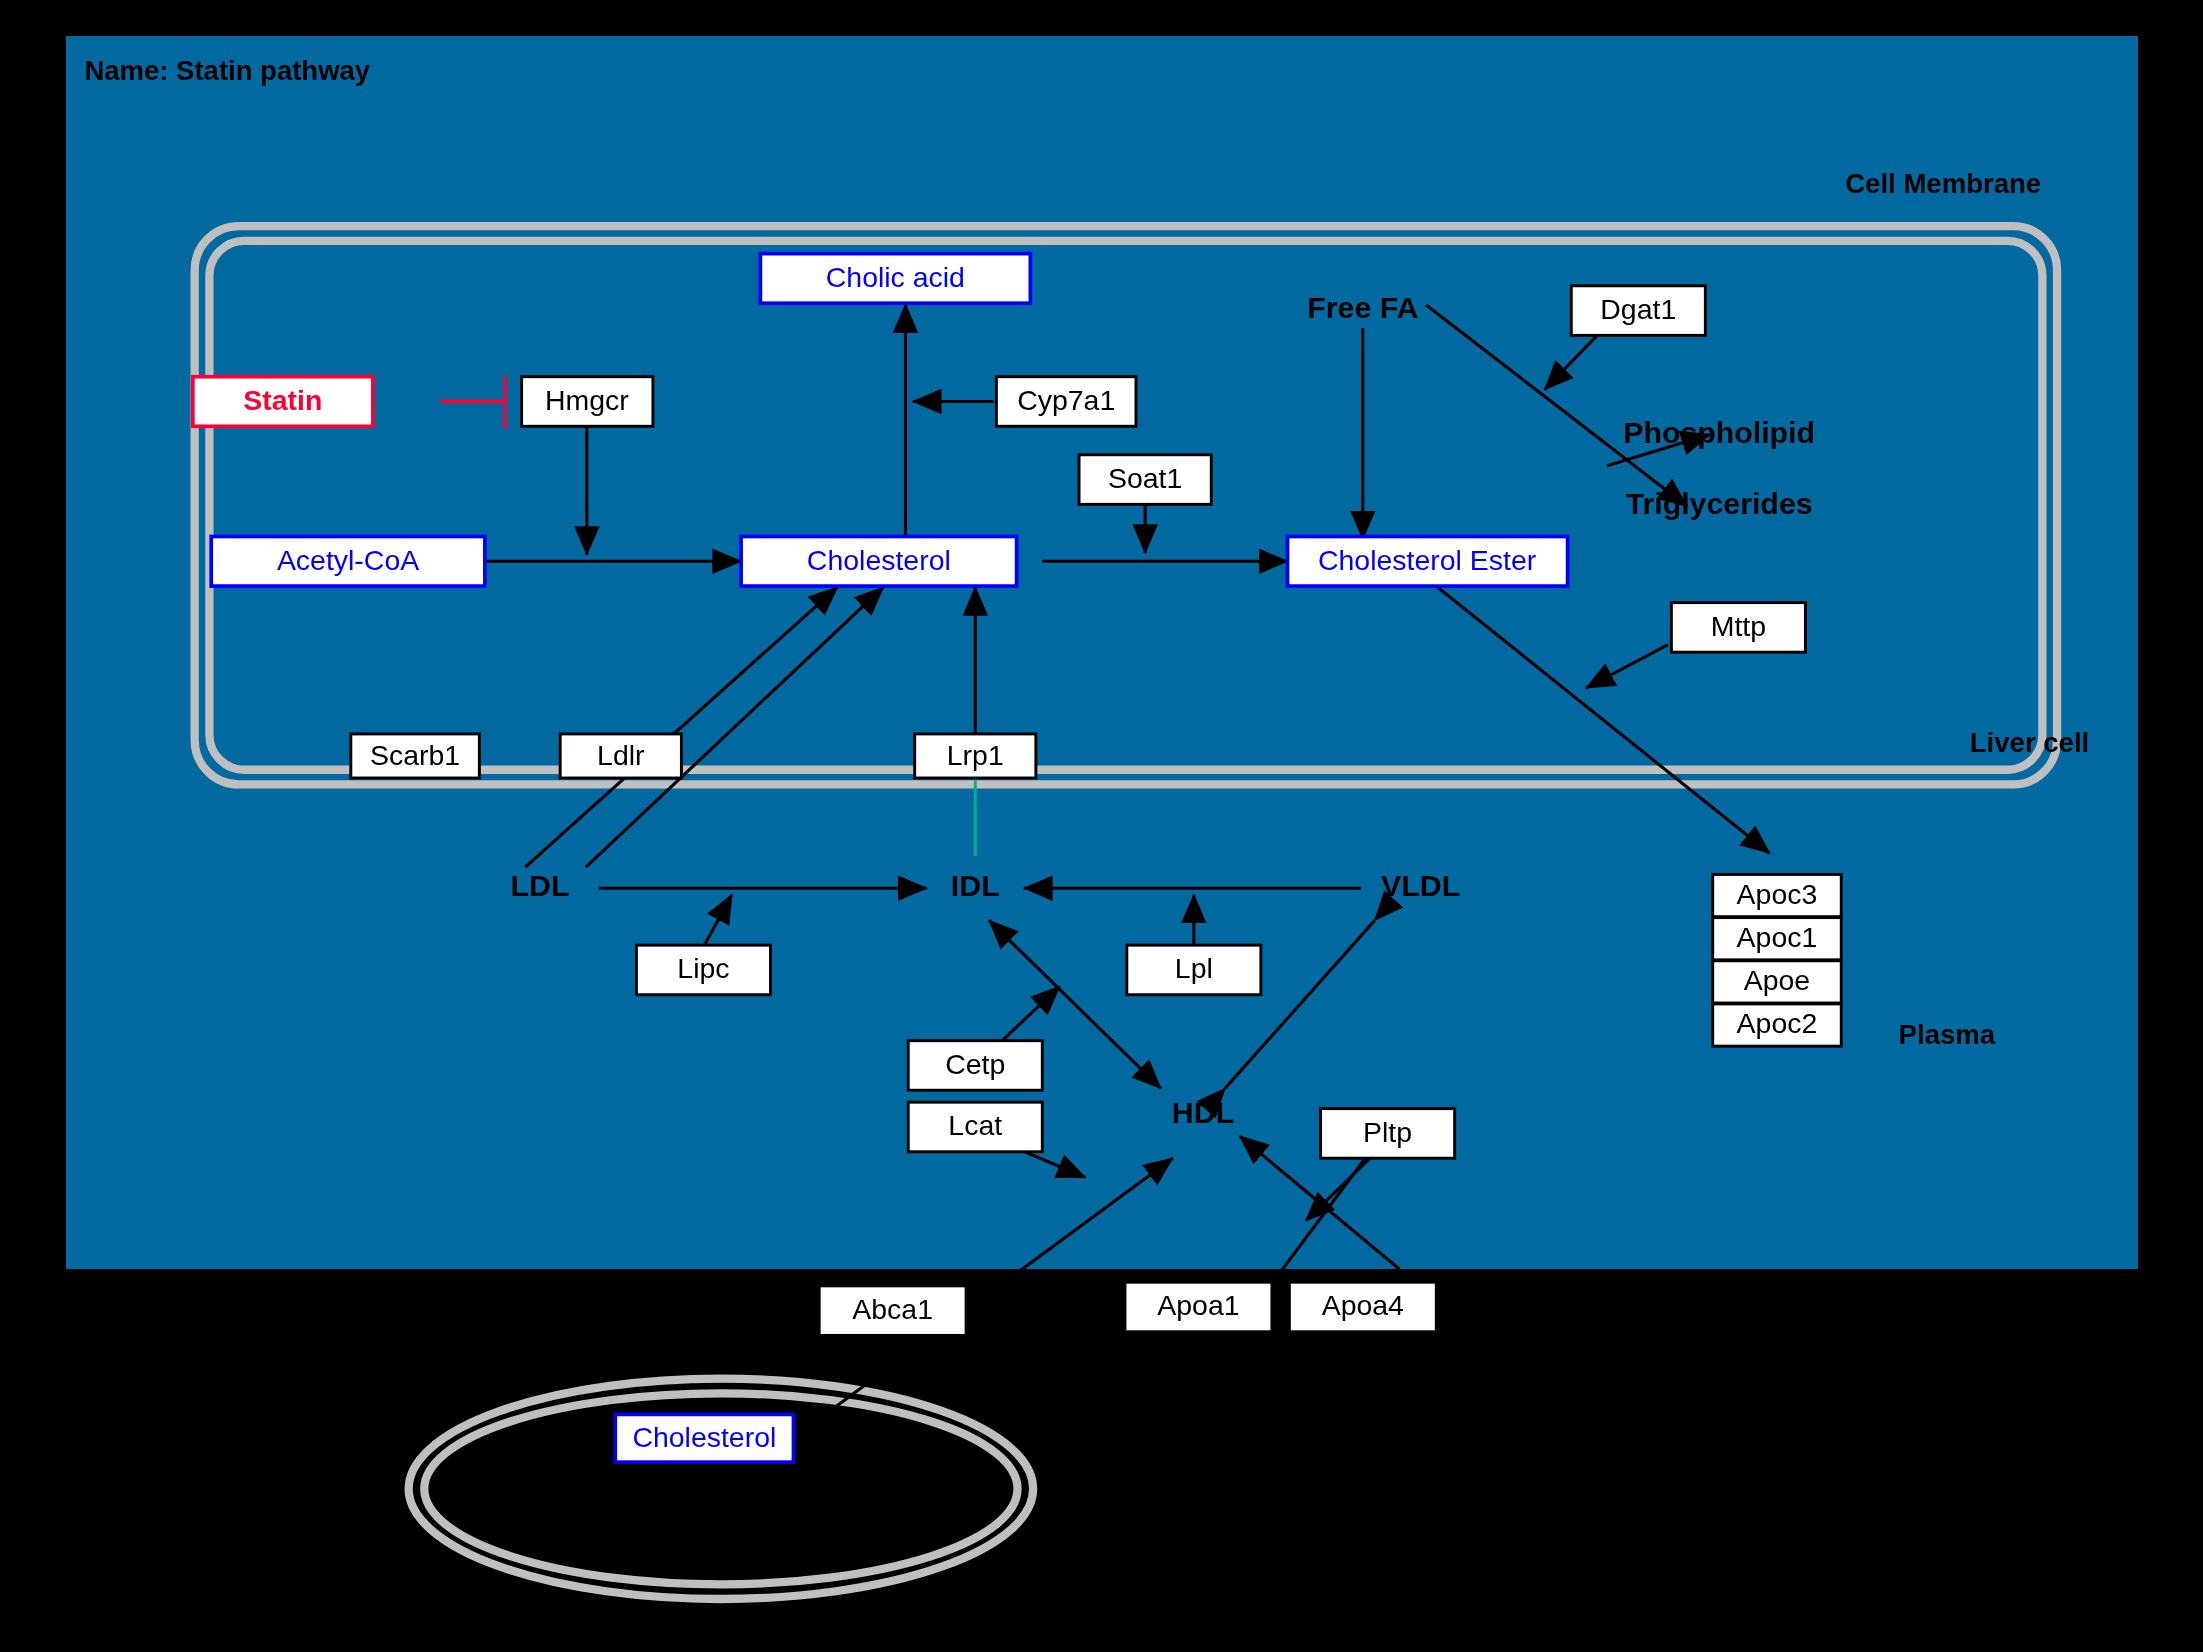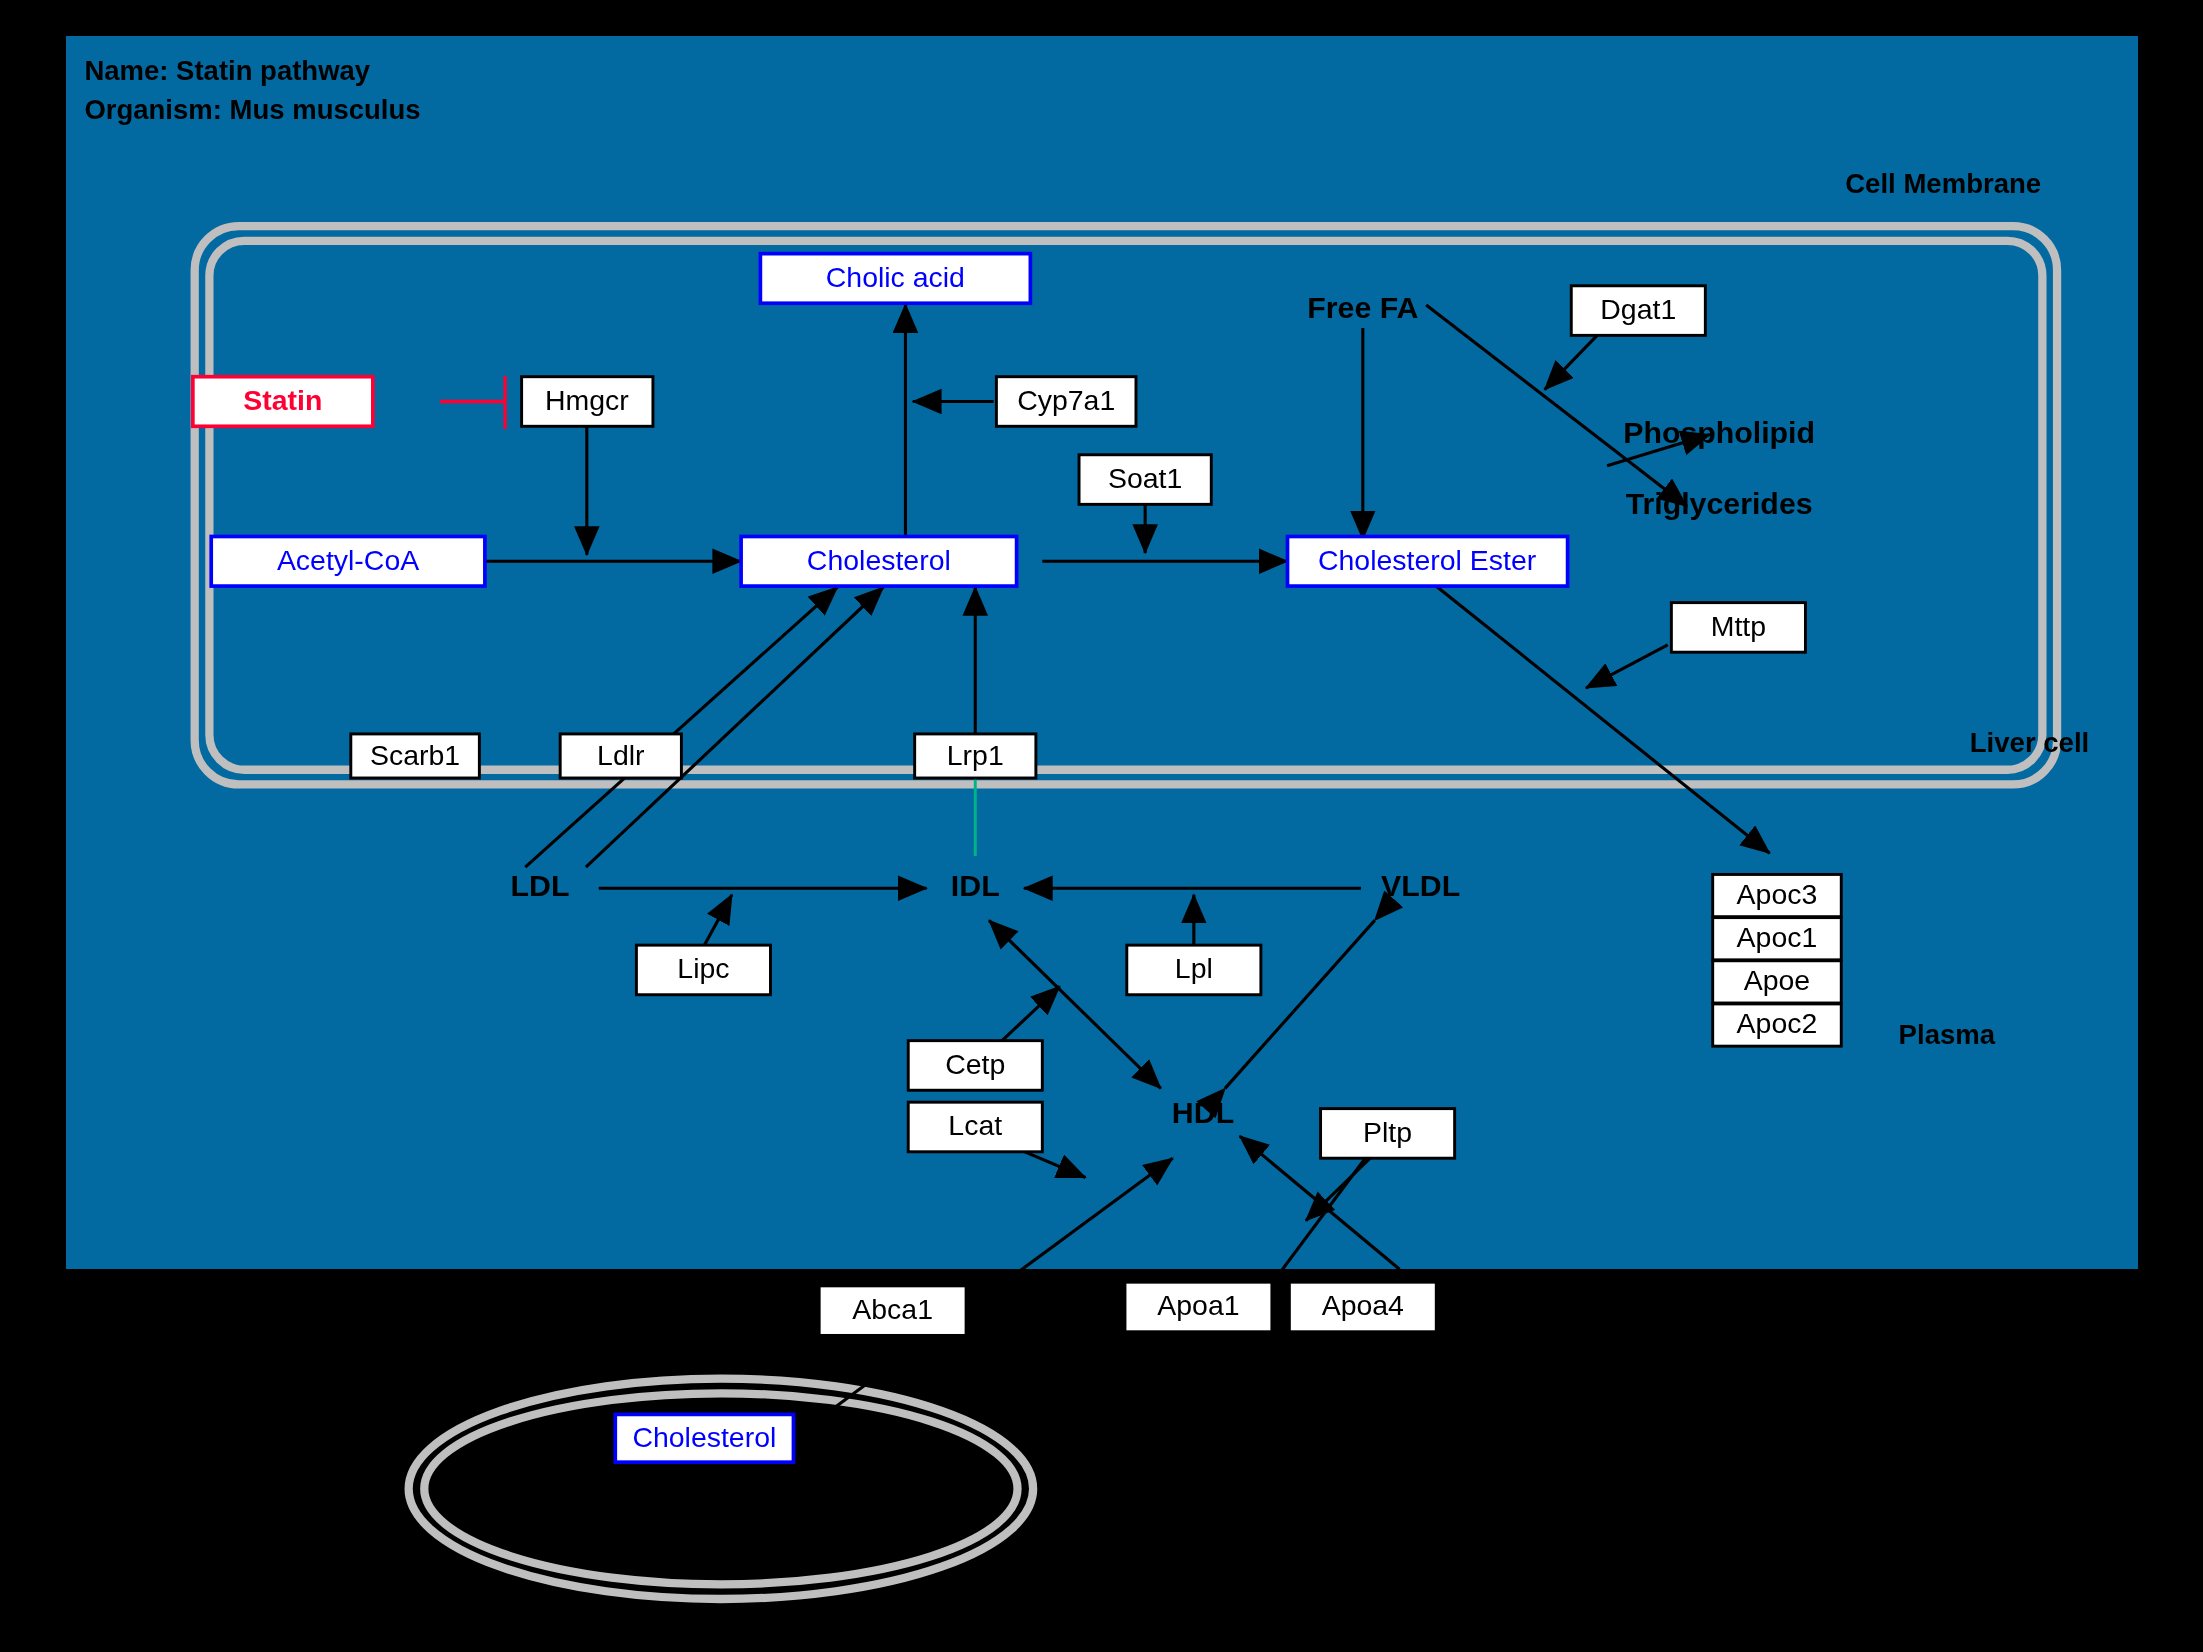--- a/index.html
+++ b/index.html
@@ -42,21 +42,20 @@
   .membrane-inner{fill:none;stroke:#bfbfbf;stroke-width:9;}
 </style>
 </head>
 <body>
 
 <div id="page">
   <div id="canvas">
 
     <div id="header">
       <div>Name: Statin pathway</div>
-      <div>Organism: Mus musculus</div>
     </div>
 
     <svg id="diagram" viewBox="0 0 2256 1800">
       <defs>
         <marker id="ah" markerWidth="11" markerHeight="11" refX="9.2" refY="4.1" orient="auto" markerUnits="strokeWidth">
           <path d="M0,0 L9.6,4.1 L0,8.2 z" fill="#000"></path>
         </marker>
         <marker id="ah-start" markerWidth="11" markerHeight="11" refX="0.4" refY="4.1" orient="auto" markerUnits="strokeWidth">
           <path d="M9.6,0 L0,4.1 L9.6,8.2 z" fill="#000"></path>
         </marker>

